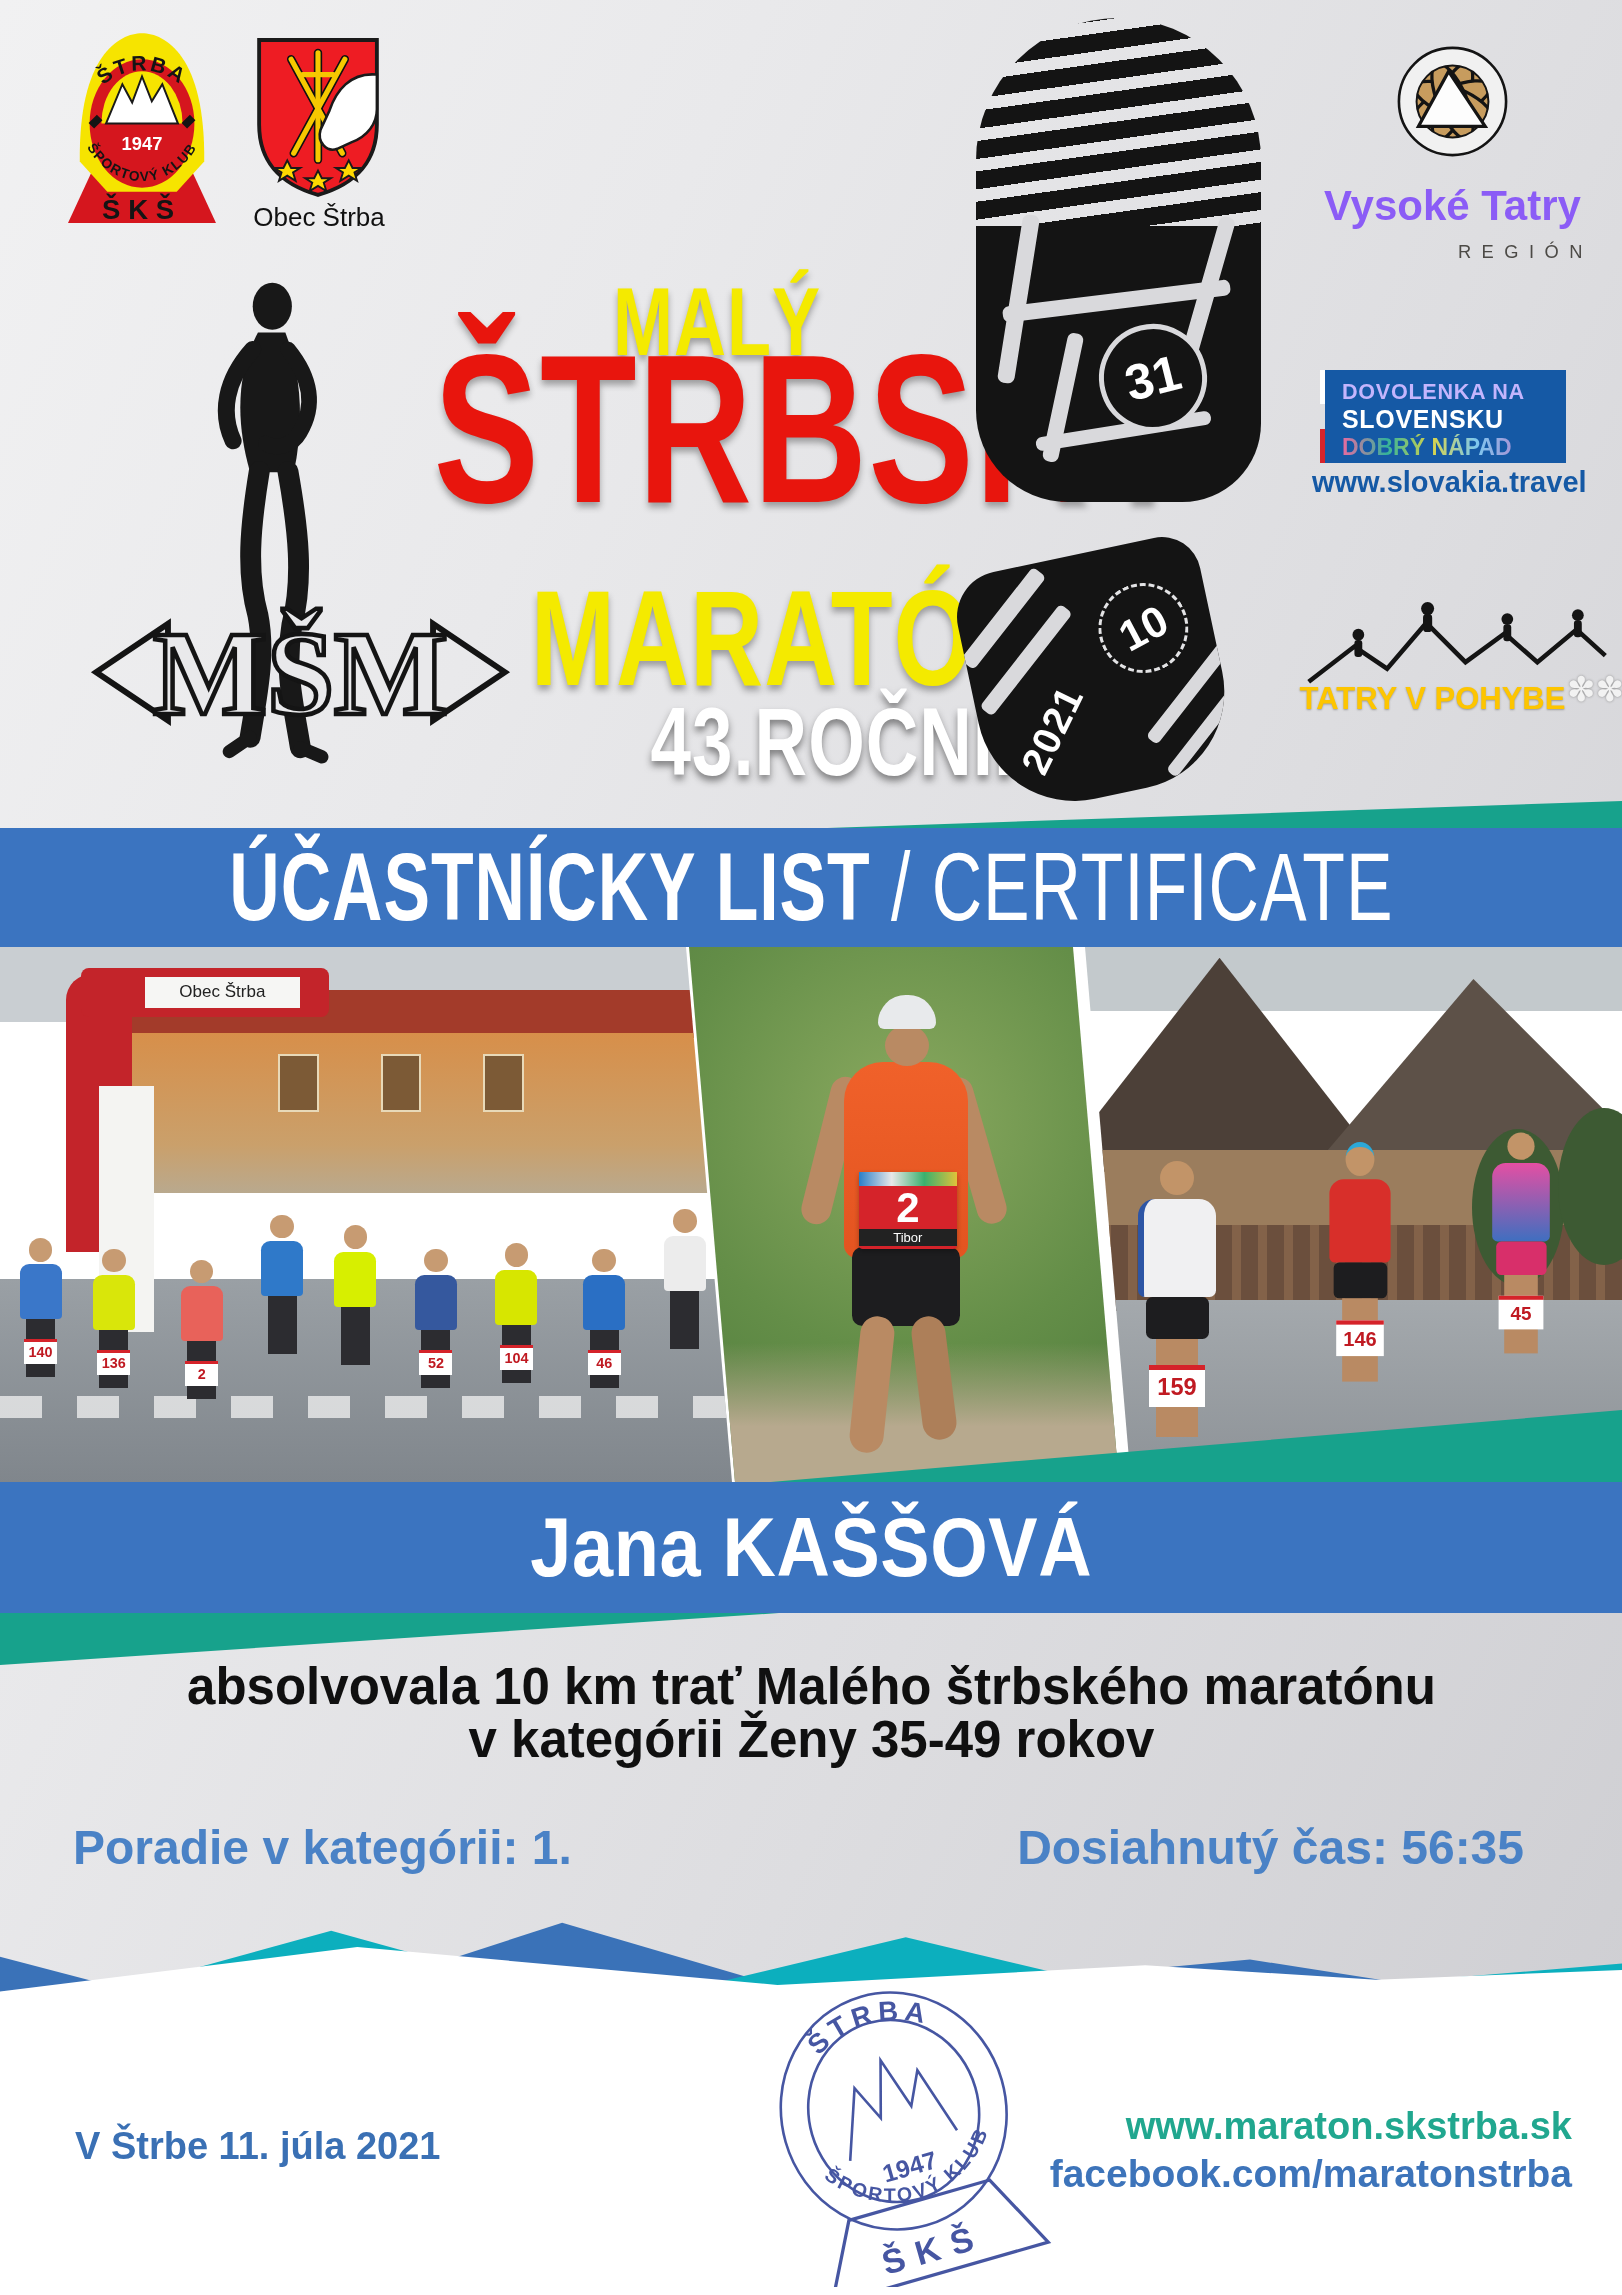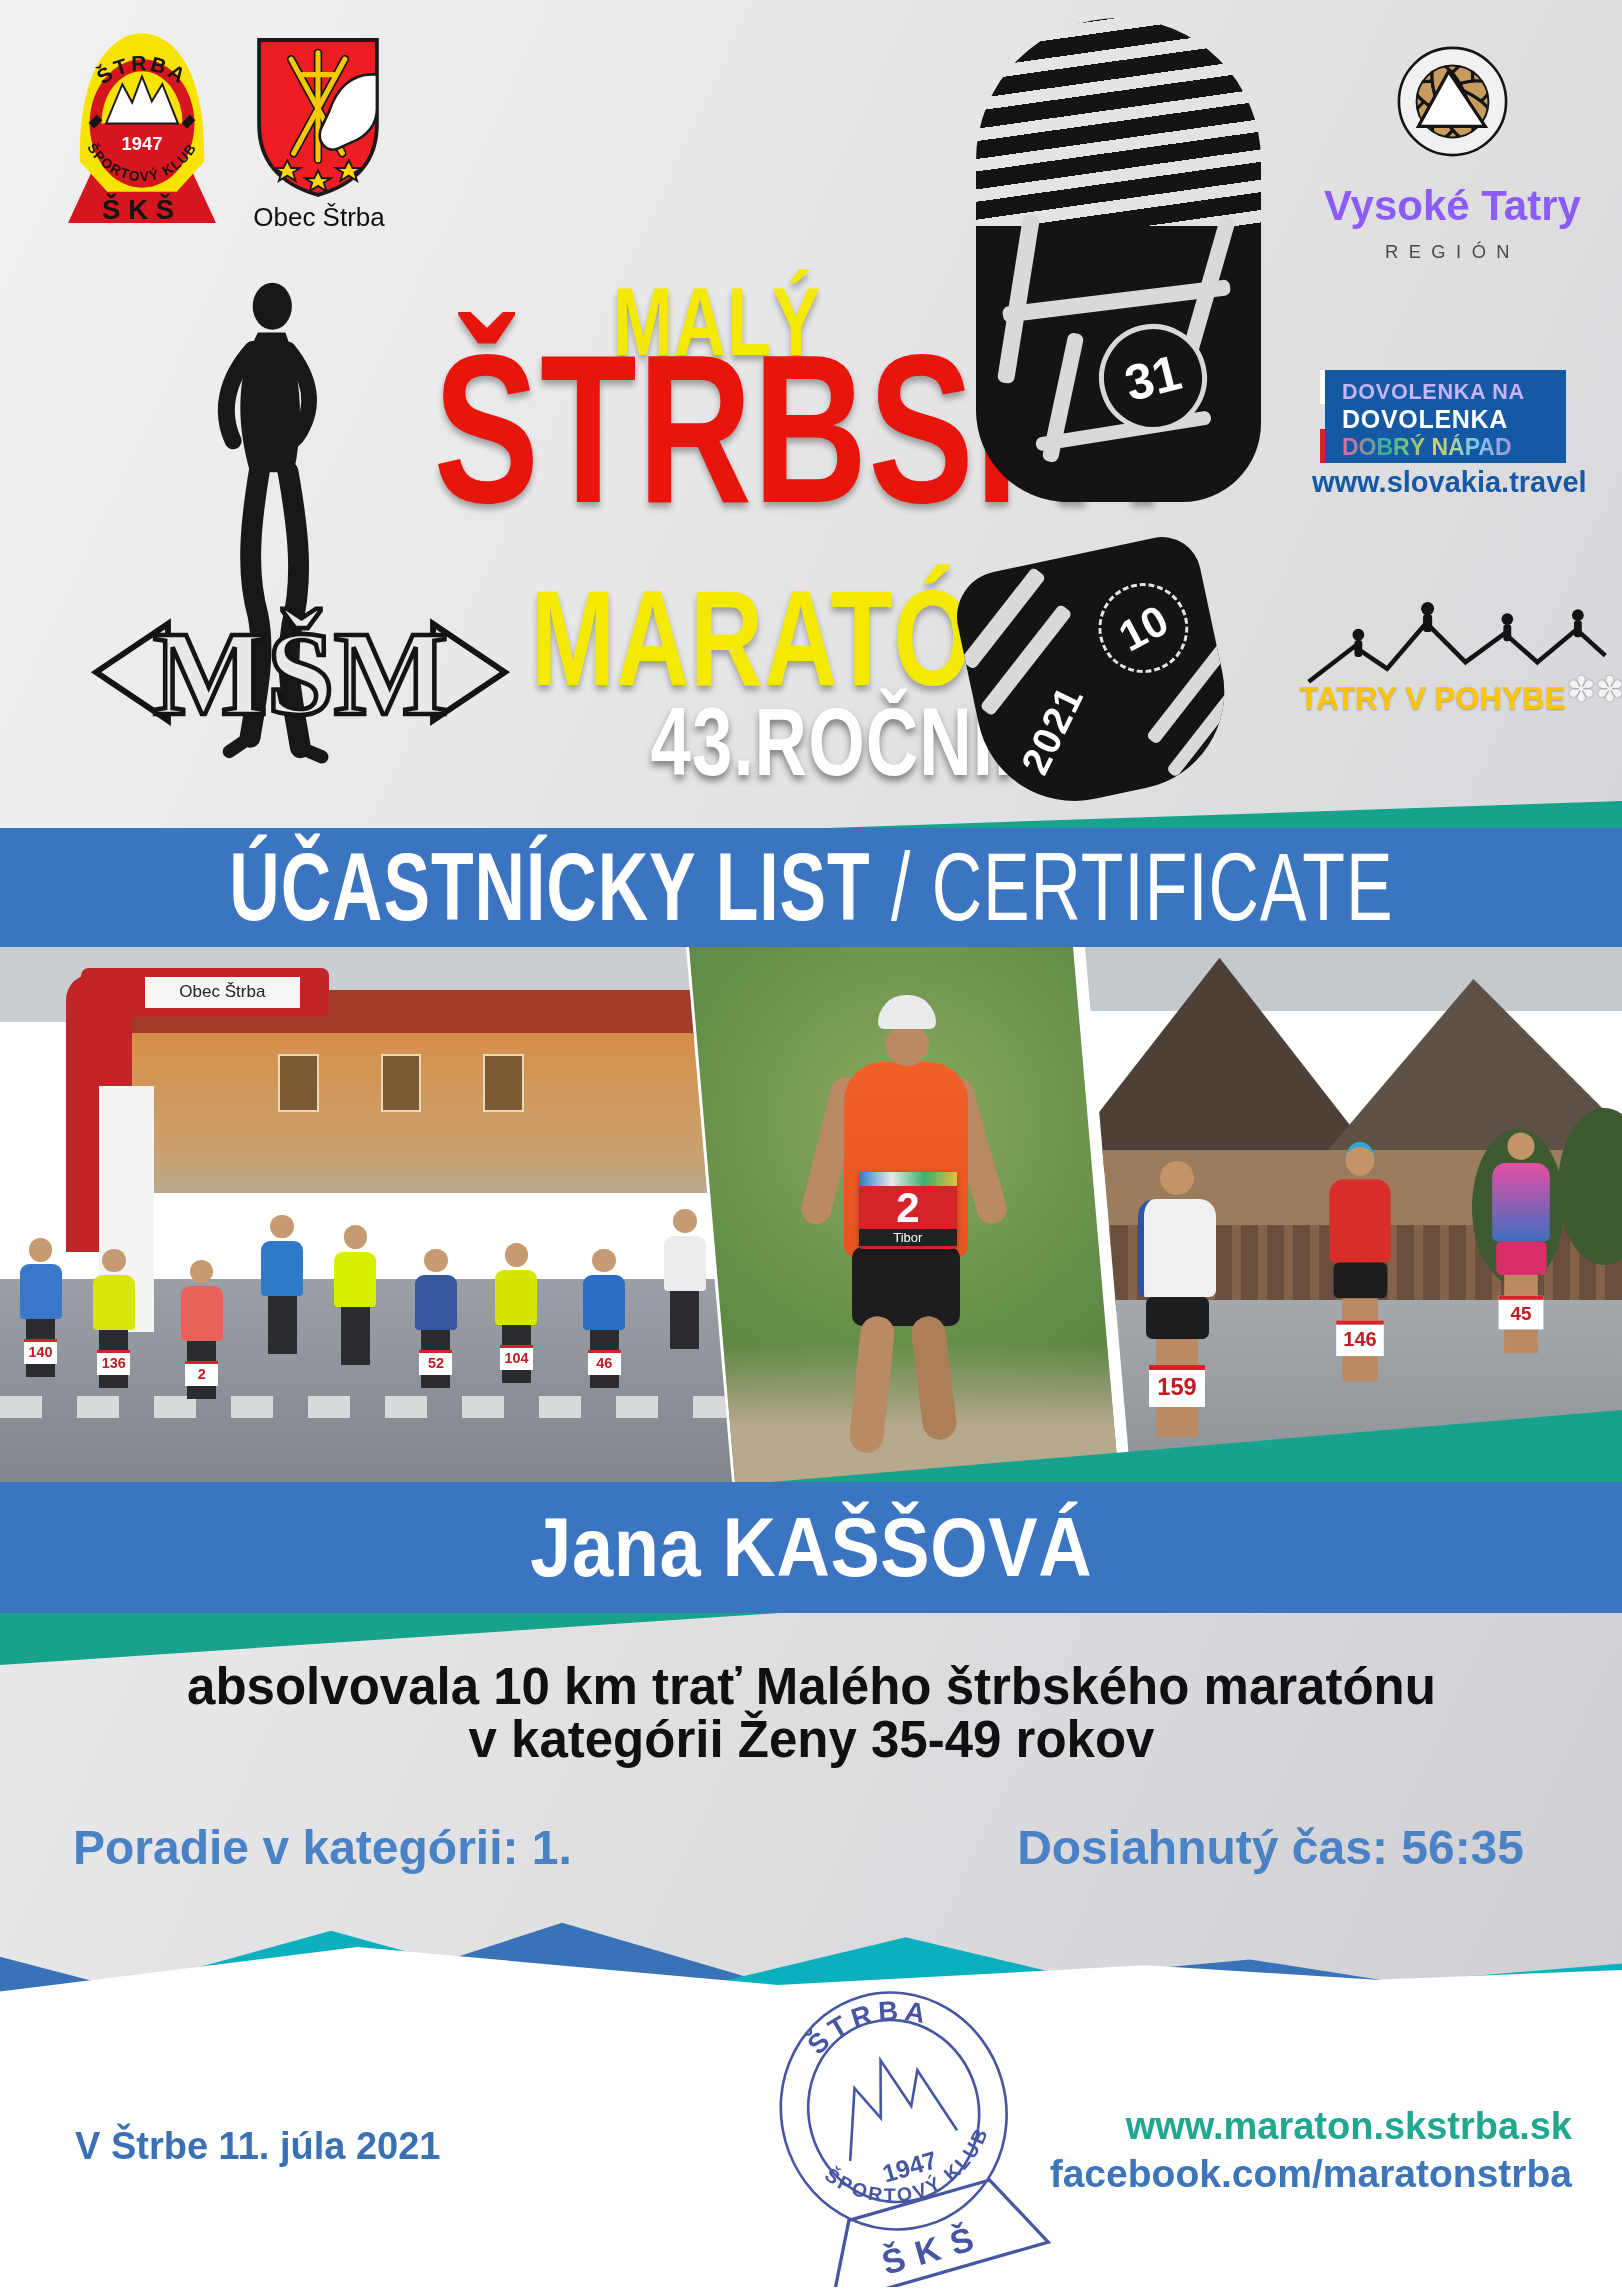--- a/index.html
+++ b/index.html
@@ -33,21 +33,21 @@
       transform:rotate(-12deg);background:#141414;overflow:hidden;}
   .heel-slit{position:absolute;background:#d9d9dc;transform:rotate(-40deg);border-radius:5.2px;}
   .heel-circle{position:absolute;left:136px;top:41px;width:84px;height:84px;border-radius:50%;
       background:#141414;border:3.9px dashed #e3e3e5;display:flex;align-items:center;justify-content:center;
       color:#fff;font-size:43px;font-weight:bold;transform:rotate(-16deg);}
   .heel-year{position:absolute;left:25px;top:145px;color:#fff;font-size:39px;font-weight:bold;
       transform:rotate(-52deg);letter-spacing:1.3px;}
 
   
   .vt-name{left:1312px;top:182px;width:281px;text-align:center;font-size:42px;font-weight:bold;color:#8b5cf6;}
-  .vt-region{left:1312px;top:241px;width:281px;text-align:center;font-size:18.3px;letter-spacing:10.5px;color:#4c4a46;}
+  .vt-region{left:1312px;top:241px;width:281px;text-align:right;font-size:18.3px;letter-spacing:10.5px;color:#4c4a46;}
   .dv-box{left:1325px;top:370px;width:241px;height:93px;background:#1559a5;padding:9.2px 0 0 17px;box-sizing:border-box;}
   .dv-bar-w{left:1320px;top:370px;width:5.9px;height:34px;background:#fff;}
   .dv-bar-r{left:1320px;top:429px;width:5.9px;height:34px;background:#d6242c;}
   .dv-l1{font-size:21.6px;font-weight:bold;color:#c4b5fd;letter-spacing:0.7px;}
   .dv-l2{font-size:25px;font-weight:bold;color:#ffffff;letter-spacing:0.7px;}
   .dv-l3{font-size:23px;font-weight:bold;
      background:linear-gradient(90deg,#e86aa0,#35b39a,#d8d44a,#7ec8ef,#b08ad0,#d8d44a);
      -webkit-background-clip:text;background-clip:text;color:#8bd0c0;-webkit-text-fill-color:transparent;}
   .dv-url{left:1312px;top:466px;width:268px;text-align:center;font-size:29px;font-weight:bold;color:#1559a5;}
   .tvp-label{left:1292px;top:681px;width:281px;text-align:center;font-size:31px;font-weight:bold;color:#fdc500;
@@ -270,21 +270,21 @@
       <polygon points="-52,38 -6,-46 22,-4 50,38" fill="#fdfdfd" stroke="#141414" stroke-width="5"></polygon>
     </g>
   </svg>
   <div class="abs vt-name">Vysoké Tatry</div>
   <div class="abs vt-region">REGIÓN</div>
 
   <div class="abs dv-bar-w"></div>
   <div class="abs dv-bar-r"></div>
   <div class="abs dv-box">
     <div class="dv-l1">DOVOLENKA NA</div>
-    <div class="dv-l2">DOVOLENKA</div>
+    <div class="dv-l2">SLOVENSKU</div>
     <div class="dv-l3">DOBRÝ NÁPAD</div>
   </div>
   <div class="abs dv-url">www.slovakia.travel</div>
 
   <svg class="abs" style="left:1303px;top:589px;" width="308" height="98" viewBox="0 0 470 150">
     <path d="M8,142 L78,88 L128,122 L188,52 L248,112 L308,68 L358,112 L418,62 L462,102" fill="none" stroke="#141414" stroke-width="7"></path>
     <g fill="#141414">
       <circle cx="84" cy="70" r="9"></circle>
         <rect x="78" y="78" width="12" height="26" rx="5"></rect>
       <circle cx="190" cy="30" r="10"></circle>

